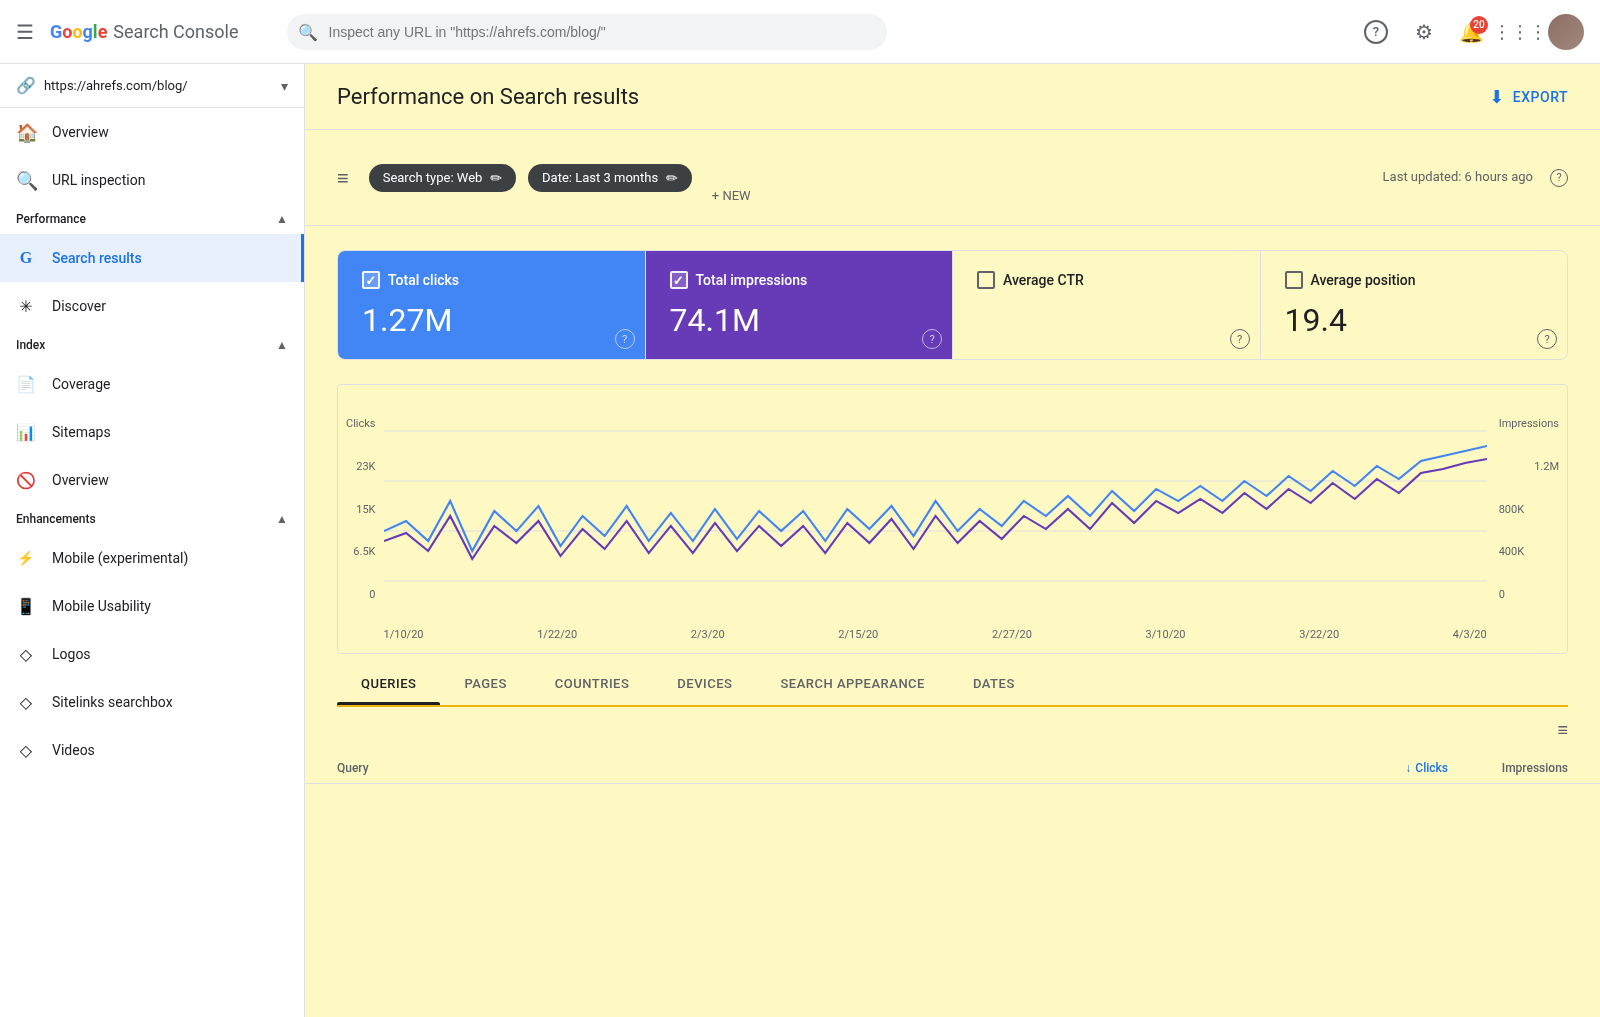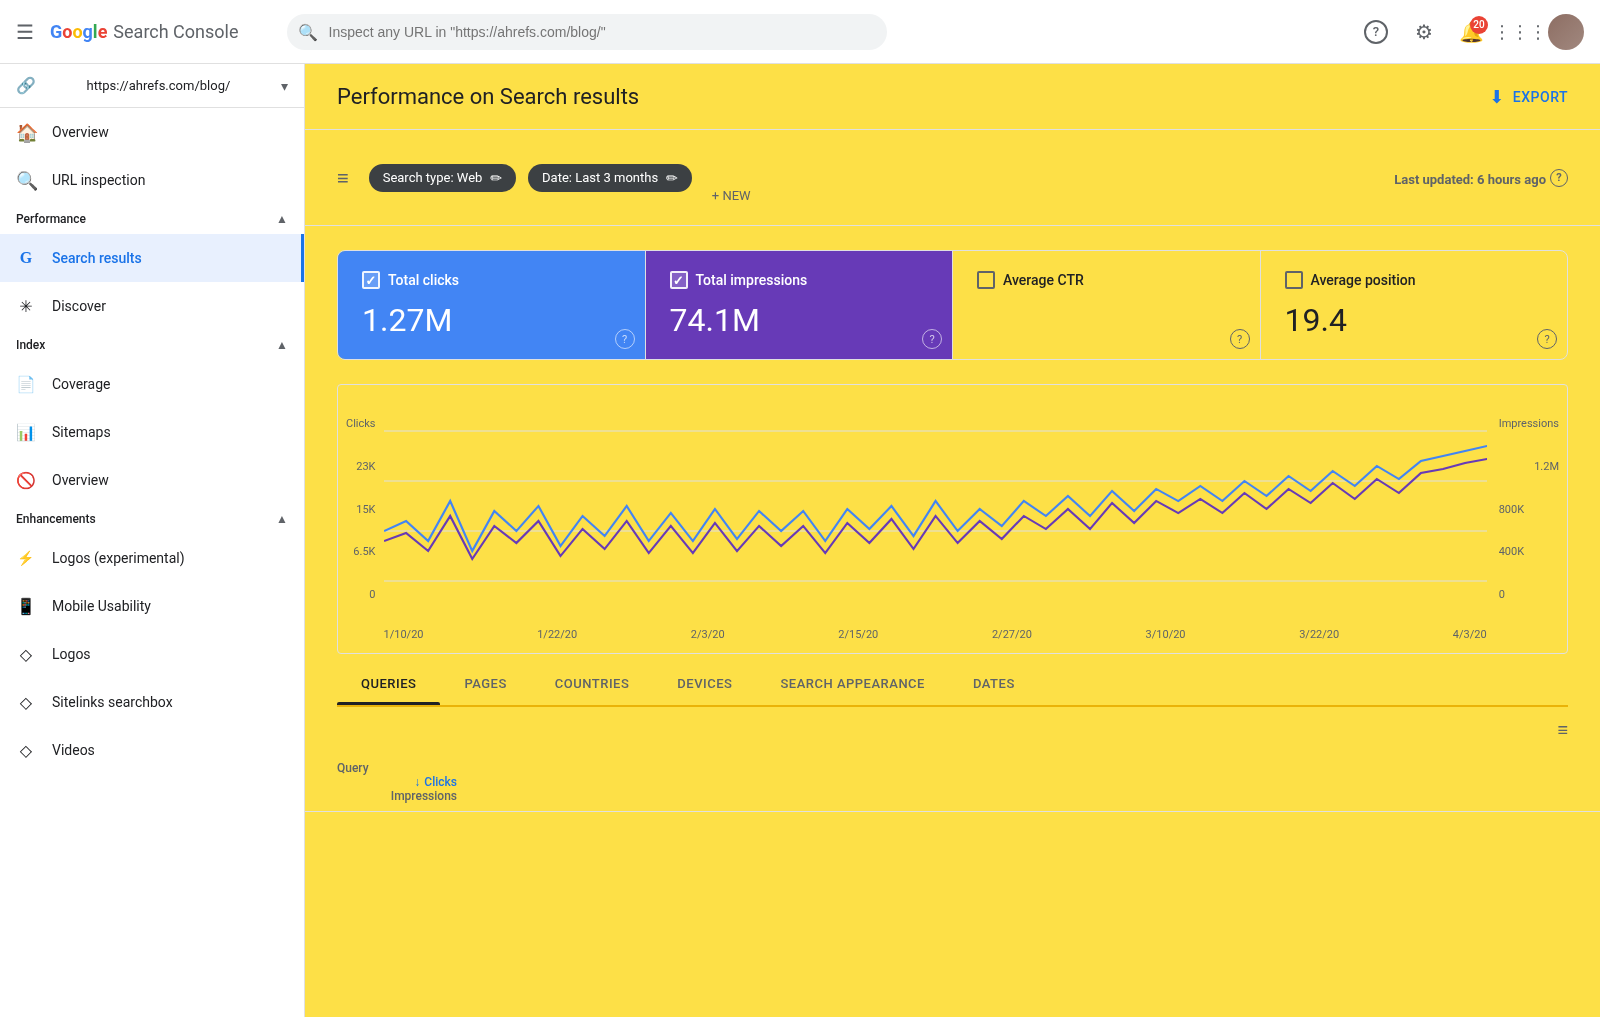--- a/index.html
+++ b/index.html
@@ -3,60 +3,60 @@
   <meta charset="utf-8">
   <style>
     * { box-sizing: border-box; margin: 0; padding: 0; }
     body { font-family: 'Google Sans', Roboto, Arial, sans-serif; background: #fff; color: #202124; font-size: 14px; }
 
     
     .app { display: flex; flex-direction: column; height: 1017px; overflow: hidden; }
     .topbar { display: flex; align-items: center; background: #fff; border-bottom: 1px solid #e0e0e0; padding: 0 16px; height: 64px; flex-shrink: 0; z-index: 10; }
     .main-area { display: flex; flex: 1; overflow: hidden; }
     .sidebar { width: 305px; flex-shrink: 0; border-right: 1px solid #e0e0e0; background: #fff; overflow-y: auto; padding-top: 0; }
-    .content { flex: 1; overflow-y: auto; background: #fde047; }
+    .content { flex: 1; overflow-y: auto; background: #fef9c3; }
 
     
     .menu-icon { font-size: 20px; margin-right: 16px; cursor: pointer; color: #5f6368; }
     .logo { display: flex; align-items: center; margin-right: 24px; }
     .logo-text { font-size: 18px; color: #5f6368; font-weight: 400; white-space: nowrap; }
     .search-bar { flex: 1; max-width: 600px; margin: 0 24px; }
     .search-bar input { width: 100%; padding: 8px 16px 8px 40px; border: none; border-radius: 24px; background: #f1f3f4; font-size: 14px; color: #202124; outline: none; }
     .search-bar-wrap { position: relative; }
     .search-bar-wrap .search-icon { position: absolute; left: 12px; top: 50%; transform: translateY(-50%); color: #5f6368; font-size: 16px; }
     .topbar-right { display: flex; align-items: center; margin-left: auto; gap: 8px; }
     .icon-btn { width: 40px; height: 40px; border-radius: 50%; display: flex; align-items: center; justify-content: center; cursor: pointer; color: #5f6368; font-size: 18px; position: relative; }
     .notif-badge { position: absolute; top: 4px; right: 4px; background: #ea4335; color: #fff; font-size: 10px; border-radius: 10px; min-width: 18px; height: 18px; display: flex; align-items: center; justify-content: center; padding: 0 3px; font-weight: 500; }
     .avatar-placeholder { width: 32px; height: 32px; border-radius: 50%; background: linear-gradient(135deg, #a0522d, #cd853f); cursor: pointer; }
 
     
     .property-selector { display: flex; align-items: center; padding: 12px 16px; border-bottom: 1px solid #e0e0e0; gap: 8px; cursor: pointer; }
     .property-favicon { font-size: 16px; color: #1a73e8; }
-    .property-url { font-size: 13px; color: #202124; flex: 1; overflow: hidden; text-overflow: ellipsis; white-space: nowrap; text-align: center; }
+    .property-url { font-size: 13px; color: #202124; flex: 1; overflow: hidden; text-overflow: ellipsis; white-space: nowrap; }
     .property-chevron { color: #5f6368; font-size: 14px; }
 
     .nav-item { display: flex; align-items: center; padding: 0 16px; height: 48px; cursor: pointer; color: #202124; gap: 16px; font-size: 14px; }
     .nav-item.active { background: #e8f0fe; color: #1a73e8; font-weight: 500; border-right: 3px solid #1a73e8; }
     .nav-item .nav-icon { width: 20px; text-align: center; font-size: 16px; flex-shrink: 0; }
     .nav-item .nav-label { font-size: 14px; }
     .nav-section-header { display: flex; align-items: center; justify-content: space-between; padding: 8px 16px; cursor: pointer; color: #202124; }
     .nav-section-title { font-size: 12px; font-weight: 500; color: #202124; }
     .nav-section-chevron { color: #5f6368; font-size: 12px; }
 
     
     .content-header { display: flex; align-items: center; justify-content: space-between; padding: 20px 32px; border-bottom: 1px solid #e0e0e0; }
     .page-title { font-size: 22px; font-weight: 400; color: #202124; }
     .export-btn { display: flex; align-items: center; gap: 8px; color: #1a73e8; font-size: 14px; font-weight: 500; cursor: pointer; text-transform: uppercase; letter-spacing: 0.5px; }
 
     
     .filter-bar { display: flex; align-items: center; padding: 16px 32px; border-bottom: 1px solid #e0e0e0; gap: 12px; }
     .filter-chip { display: flex; align-items: center; gap: 8px; padding: 6px 14px; background: #3c4043; border-radius: 20px; color: #fff; font-size: 13px; cursor: pointer; }
     .filter-new { display: flex; align-items: center; gap: 6px; color: #5f6368; cursor: pointer; font-size: 13px; padding: 6px 8px; margin-top: 36px; }
     .filter-icon { color: #5f6368; font-size: 18px; cursor: pointer; margin-right: 8px; }
-    .last-updated { margin-left: auto; color: #5f6368; font-size: 13px; display: flex; align-items: flex-end; gap: 4px; font-weight: bold; }
+    .last-updated { margin-left: auto; color: #5f6368; font-size: 13px; display: flex; align-items: flex-start; gap: 17px; }
 
     
     .metrics-grid { display: flex; border: 1px solid #e0e0e0; border-radius: 8px; margin: 24px 32px; overflow: hidden; }
     .metric-card { flex: 1; padding: 20px 24px; border-right: 1px solid #e0e0e0; position: relative; cursor: pointer; }
     .metric-card:last-child { border-right: none; }
     .metric-card.active-blue { background: #4285f4; }
     .metric-card.active-purple { background: #673ab7; }
     .metric-header { display: flex; align-items: center; gap: 8px; margin-bottom: 12px; }
     .metric-label { font-size: 14px; font-weight: 500; }
     .metric-label.white { color: #fff; }
@@ -161,21 +161,21 @@
         <span class="nav-icon">🚫</span>
         <span class="nav-label">Overview</span>
       </div>
 
       <div class="nav-section-header">
         <span class="nav-section-title">Enhancements</span>
         <span class="nav-section-chevron">▲</span>
       </div>
       <div class="nav-item">
         <span class="nav-icon" style="font-size:14px;">⚡</span>
-        <span class="nav-label">Logos (experimental)</span>
+        <span class="nav-label">Mobile (experimental)</span>
       </div>
       <div class="nav-item">
         <span class="nav-icon">📱</span>
         <span class="nav-label">Mobile Usability</span>
       </div>
       <div class="nav-item">
         <span class="nav-icon" style="font-size:16px;">◇</span>
         <span class="nav-label">Logos</span>
       </div>
       <div class="nav-item">
@@ -415,21 +415,21 @@
         <div class="data-tab">COUNTRIES</div>
         <div class="data-tab">DEVICES</div>
         <div class="data-tab">SEARCH APPEARANCE</div>
         <div class="data-tab">DATES</div>
       </div>
 
       <div class="table-toolbar">
         <span class="table-filter-btn" style="font-size:18px;color:#5f6368;">≡</span>
       </div>
 
-      <div style="display:flex;padding:8px 32px;border-bottom:1px solid #e0e0e0;flex-direction:column;">
+      <div style="display:flex;padding:8px 32px;border-bottom:1px solid #e0e0e0;">
         <div style="flex:1;font-size:12px;color:#5f6368;font-weight:500;">Query</div>
         <div style="width:120px;text-align:right;font-size:12px;color:#1a73e8;font-weight:500;display:flex;align-items:center;justify-content:flex-end;gap:4px;cursor:pointer;">
           <span>↓</span>
           <span>Clicks</span>
         </div>
         <div style="width:120px;text-align:right;font-size:12px;color:#5f6368;font-weight:500;">Impressions</div>
       </div>
     </div>
   </div>
 </div>

